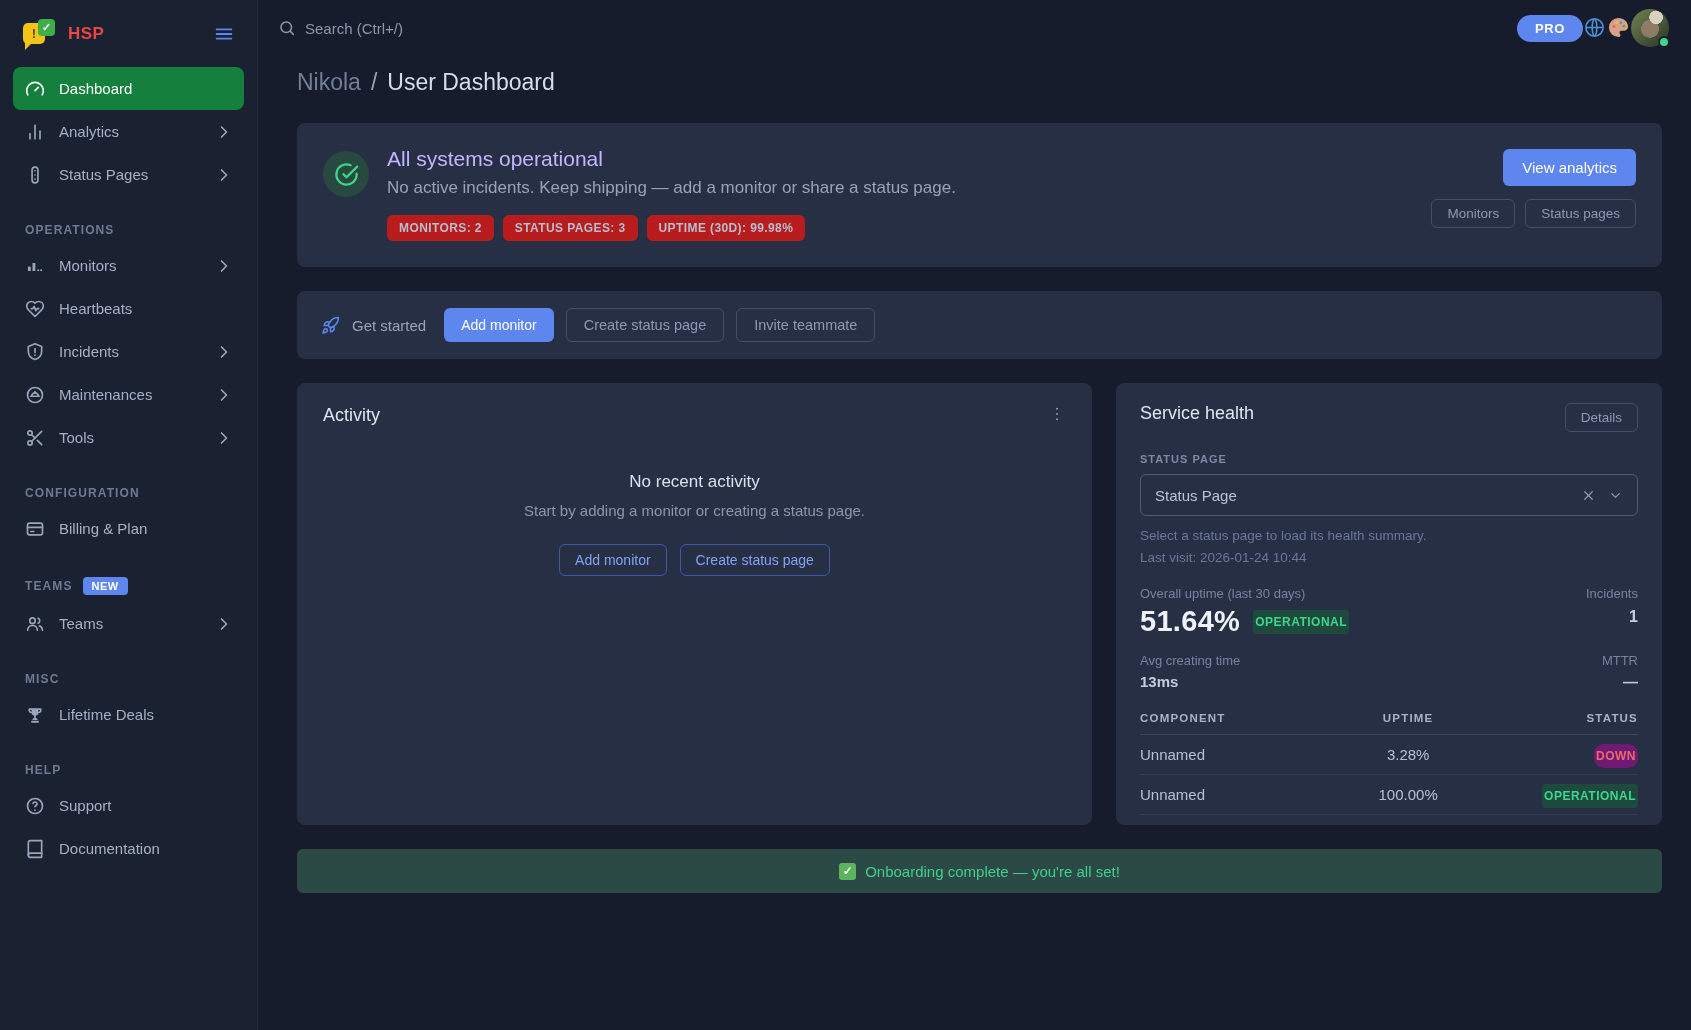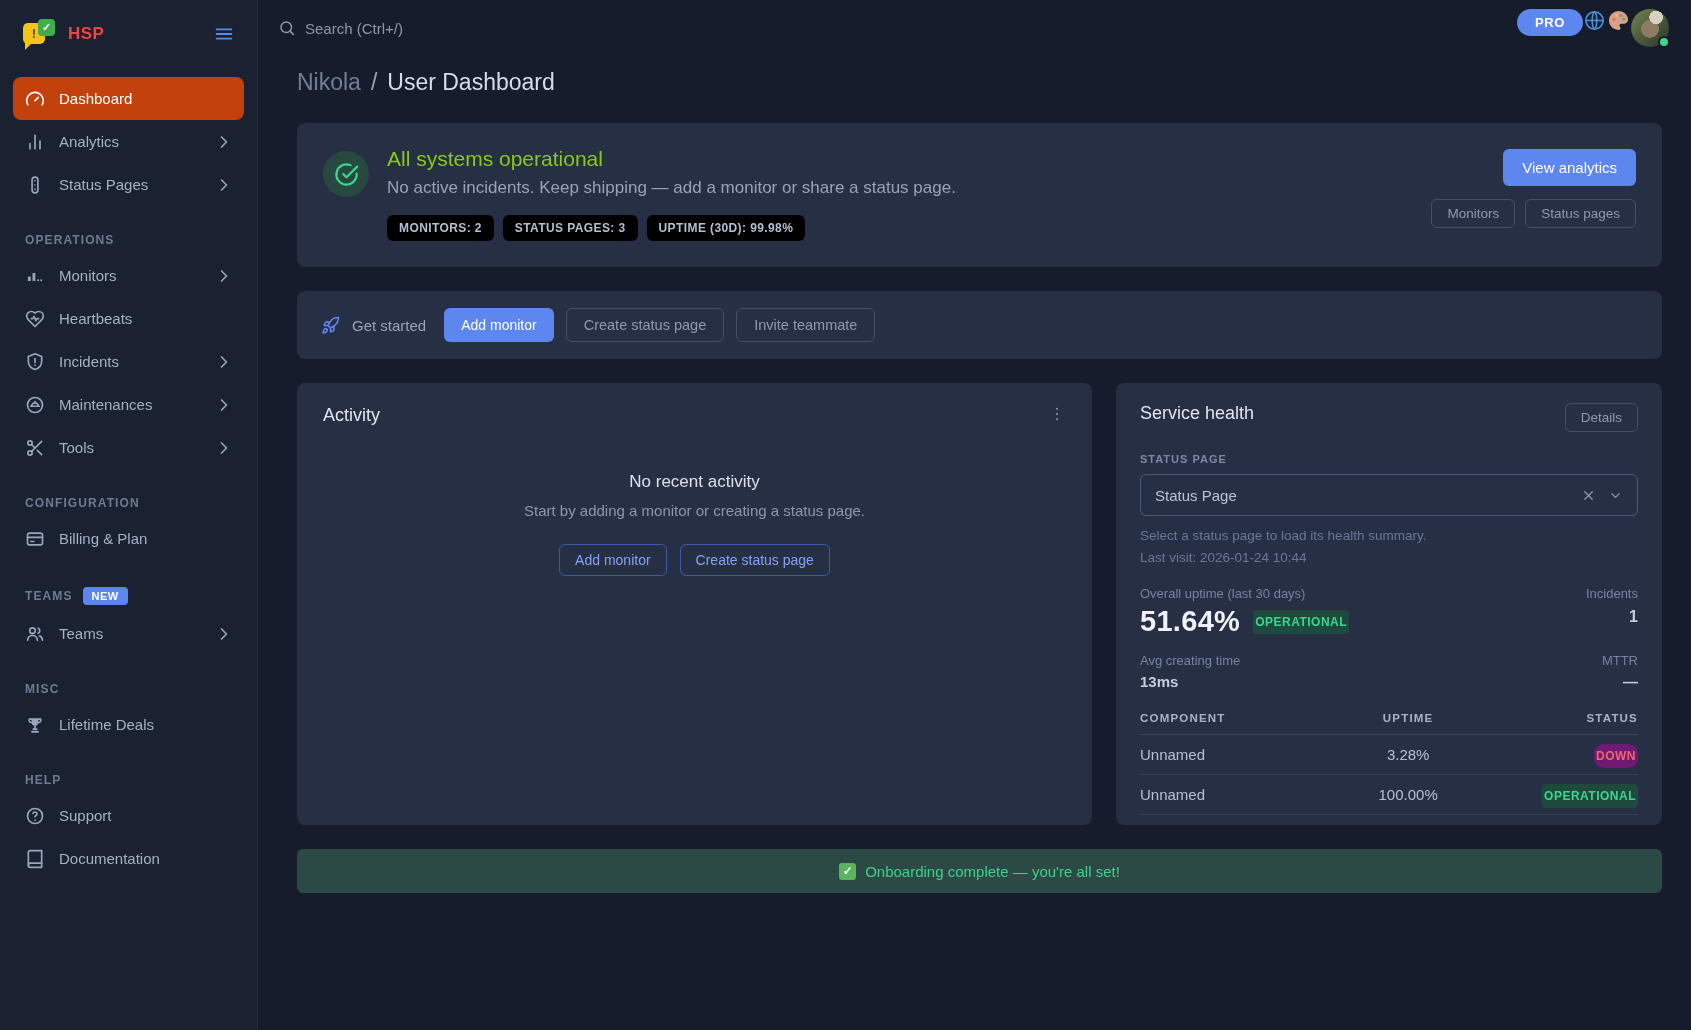--- a/index.html
+++ b/index.html
@@ -14,31 +14,31 @@
   .logo-bubble { position:absolute; left:0; top:4px; width:22px; height:21px; background:#f2c318; border-radius:5px 5px 5px 5px; color:#5a4a08; font-weight:bold; font-size:13px; display:flex; align-items:center; justify-content:center; }
   .logo-bubble:after { content:""; position:absolute; left:2px; bottom:-6px; border-left:7px solid #f2c318; border-bottom:7px solid transparent; }
   .logo-check { position:absolute; right:0; top:0; width:17px; height:17px; background:#3fae4a; border-radius:4px; color:#fff; font-size:11px; font-weight:bold; display:flex; align-items:center; justify-content:center; }
   .logo-text { margin-left:13px; font-size:17px; font-weight:bold; color:#ef4444; letter-spacing:.4px; }
   .hamburger { margin-left:auto; color:#5d87ee; display:flex; cursor:pointer; }
   .nav { padding:8px 13px 0; flex:1; overflow:hidden; }
   .nav-section { display:flex; align-items:center; gap:10px; margin:27px 0 7px; padding-left:12px; font-size:12px; letter-spacing:1.1px; color:#6f7a94; font-weight:bold; }
   .nav-badge { background:#5d87ee; color:#fff; font-size:11px; font-weight:bold; border-radius:4px; padding:3px 9px; letter-spacing:.5px; }
   .nav-item { display:flex; align-items:center; gap:14px; height:43px; padding:0 10px 0 12px; border-radius:8px; color:#a6b0c6; font-size:15px; cursor:pointer; }
   .nav-item .icn { width:20px; height:20px; color:#9aa5bc; flex-shrink:0; }
-  .nav-item.active { background:#c2410c; color:#fff;margin-top:10px; }
+  .nav-item.active { background:#15803d; color:#fff; }
   .nav-item.active .icn { color:#fff; }
   .nav-label { flex:1; white-space:nowrap; }
   .nav-chev { width:16px; height:16px; color:#76809a; flex-shrink:0; }
 
   
   .main { flex:1; display:flex; flex-direction:column; min-width:0; }
   .topbar { height:56px; display:flex; align-items:center; padding:0 22px 0 20px; flex-shrink:0; }
   .search { display:flex; align-items:center; gap:9px; color:#8c96ad; font-size:15px; cursor:text; }
   .search .icn { width:18px; height:18px; }
-  .topbar-right { margin-left:auto; display:flex; align-items:flex-start; }
+  .topbar-right { margin-left:auto; display:flex; align-items:center; }
   .pro { background:#5d87ee; color:#fff; border-radius:999px; padding:6px 18px; font-size:13px; font-weight:bold; letter-spacing:.6px; cursor:pointer; }
   .top-icon { width:24px; height:24px; cursor:pointer; display:flex; }
   .avatar-wrap { position:relative; width:38px; height:38px; cursor:pointer; }
   .avatar { width:38px; height:38px; border-radius:50%;
      background:
        radial-gradient(circle at 66% 22%, #d8d1c2 0 17%, rgba(0,0,0,0) 18%),
        radial-gradient(circle at 50% 52%, #8d7b63 0 32%, rgba(0,0,0,0) 33%),
        linear-gradient(135deg,#72844f,#49573b 55%,#2b3629); }
   .status-dot { position:absolute; right:-1px; bottom:-1px; width:12px; height:12px; border-radius:50%; background:#3dd68c; border:2px solid #161c2b; }
 
@@ -47,24 +47,24 @@
   .crumb-parent { color:#727e99; }
   .crumb-sep { color:#9aa3b8; }
   .crumb-current { color:#d6dce8; }
 
   .card { background:#272f45; border-radius:8px; }
 
   
   .hero { margin-top:27px; padding:24px 26px 26px; display:flex; align-items:flex-start; }
   .hero-icon { width:46px; height:46px; border-radius:50%; background:#27493f; color:#3bd68b; display:flex; align-items:center; justify-content:center; flex-shrink:0; margin-right:18px; margin-top:4px; }
   .hero-icon .icn { width:27px; height:27px; }
-  .hero-title { font-size:21px; color:#84cc16; font-weight:500; }
+  .hero-title { font-size:21px; color:#c4b5fd; font-weight:500; }
   .hero-sub { margin-top:7px; font-size:17px; color:#98a2b9; }
   .hero-badges { margin-top:17px; display:flex; gap:9px; }
-  .hero-badge { background:#000000; color:#b6bfd1; font-size:12px; font-weight:bold; padding:6px 12px; border-radius:6px; letter-spacing:.4px; }
+  .hero-badge { background:#b91c1c; color:#b6bfd1; font-size:12px; font-weight:bold; padding:6px 12px; border-radius:6px; letter-spacing:.4px; }
   .hero-right { margin-left:auto; display:flex; flex-direction:column; align-items:flex-end; gap:13px; padding-top:2px; }
   .hero-sec { display:flex; gap:10px; }
 
   .btn { border-radius:6px; cursor:pointer; font-family:inherit; }
   .btn-primary { background:#5d87ee; color:#fff; border:none; padding:10px 19px; font-size:15px; }
   .btn-outline { background:transparent; border:1px solid #454f6b; color:#8f99b1; padding:6px 15px; font-size:13.5px; }
   .btn-blue-outline { background:transparent; border:1px solid #3f58a7; color:#84a2f2; padding:7px 15px; font-size:14px; }
 
   
   .getstarted { margin-top:24px; padding:12px 24px; display:flex; align-items:center; gap:12px; height:68px; }

